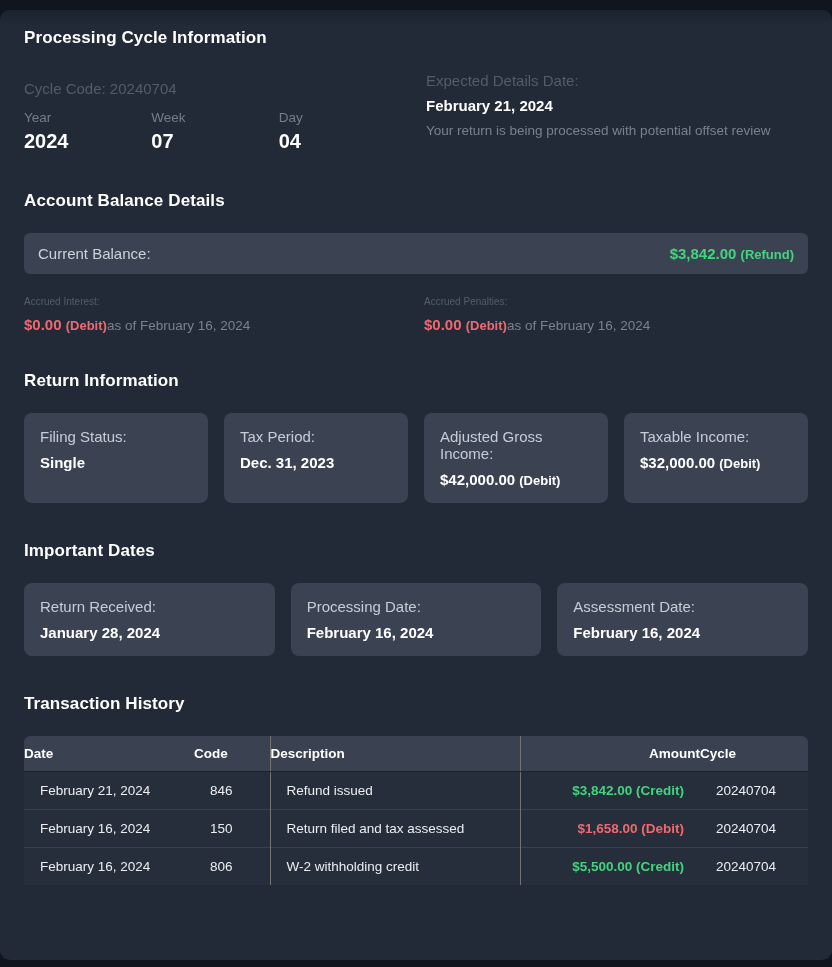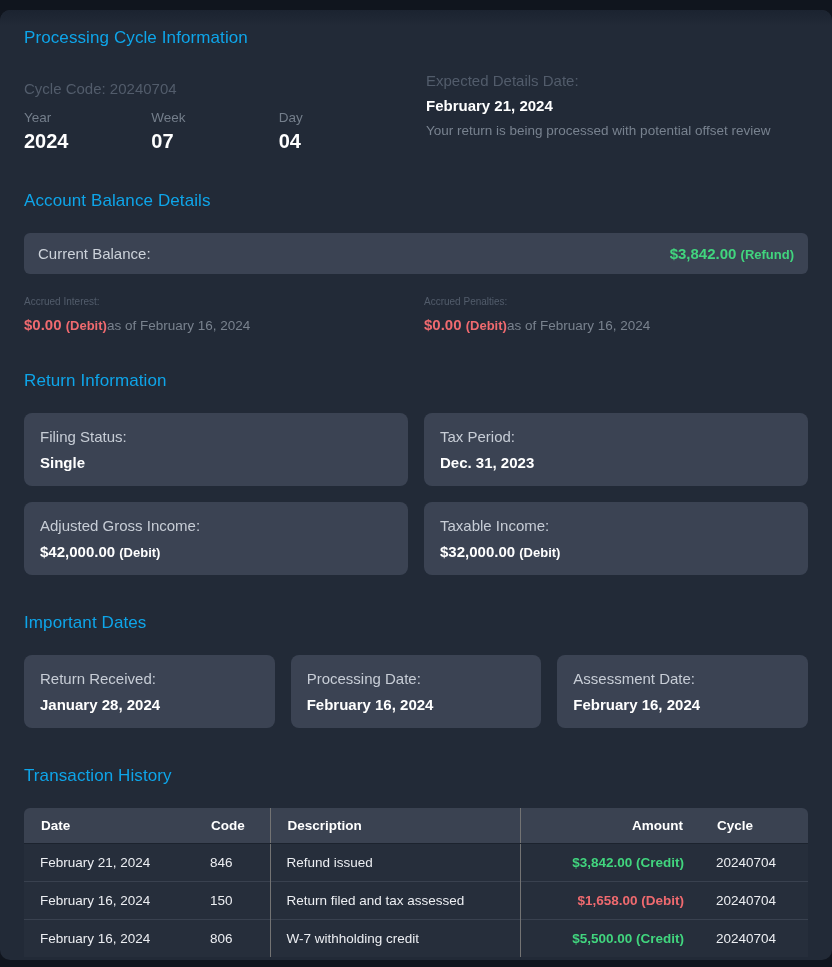--- a/index.html
+++ b/index.html
@@ -16,21 +16,21 @@
     padding:18px 24px 16px;
     overflow:hidden;
   }
   .app-card::before{
     content:""; position:absolute; left:0; top:0; right:0; height:16px;
     background:linear-gradient(#1b2330, rgba(34,42,55,0));
     border-radius:10px 10px 0 0;
     pointer-events:none;
   }
   .section-title{
-    color:#0ea5e9; font-size:17px; font-weight:400;
+    color:#ffffff; font-size:17px; font-weight:700;
     letter-spacing:.1px;
   }
   .mt-sec{ margin-top:38px; }
 
   
   .proc-grid{ display:grid; grid-template-columns:1fr 1fr; gap:20px; margin-top:24px; }
   .dim{ color:#525c6b; font-size:15px; }
   .cycle-code{ margin-bottom:13px;margin-top:8px; }
   .ywd-grid{ display:grid; grid-template-columns:1fr 1fr 1fr; }
   .ywd-label{ color:#747e8b; font-size:13.5px; margin-bottom:5px; }
@@ -49,36 +49,36 @@
   .amount{ font-weight:700; font-size:15px; white-space:nowrap; }
   .amount .qual{ font-size:13px; font-weight:700; }
   .credit{ color:#41d57e; }
   .debit{ color:#ef6a6f; }
   .accrual-grid{ display:grid; grid-template-columns:1fr 1fr; gap:16px; margin-top:22px; }
   .accrual-label{ color:#525c6b; font-size:10px; margin-bottom:9px; }
   .accrual-line{ display:flex; align-items:baseline; justify-content:flex-start; }
   .as-of{ color:#79828e; font-size:13.5px; }
 
   
-  .cards-2{ display:grid; grid-template-columns:1fr 1fr; gap:16px; margin-top:22px; }
+  .cards-2{ display:grid; grid-template-columns:1fr 1fr 1fr 1fr; gap:16px; margin-top:22px; }
   .cards-3{ display:grid; grid-template-columns:1fr 1fr 1fr; gap:16px; margin-top:22px; }
   .info-card{
     background:#3b4353; border-radius:8px; padding:15px 16px;
   }
   .info-card .card-label{ color:#c7cdd6; font-size:15px; margin-bottom:9px; }
   .info-card .card-value{ color:#ffffff; font-size:15px; font-weight:700; }
 
   
   .tx-wrap{ margin-top:22px; border-radius:6px 6px 0 0; overflow:hidden; }
   table{ width:100%; border-collapse:collapse; table-layout:fixed; }
   col.c-date{ width:170px; } col.c-code{ width:76px; } col.c-desc{ width:250px; }
   col.c-amt{ width:180px; } col.c-cyc{ width:108px; }
   thead th{
     background:#3a4251; color:#ffffff; font-size:13.5px; font-weight:700;
-    text-align:left; padding:10px 17px;
+    text-align:left; padding:10px 0;
     border-bottom:1px solid #1c232e;
   }
   thead th.num{ text-align:right; }
   tbody td{
     background:#262e3b; color:#eceef2; font-size:13.5px;
     padding:11px 16px; border-top:1px solid #39414f;
     white-space:nowrap; overflow:hidden;
   }
   tbody tr:first-child td{ border-top:none; }
   th.sep-l, td.sep-l{ border-left:1px solid #737373; }
@@ -218,21 +218,21 @@
         <tr>
           <td>February 16, 2024</td>
           <td>150</td>
           <td class="sep-l">Return filed and tax assessed</td>
           <td class="sep-l num debit">$1,658.00 (Debit)</td>
           <td>20240704</td>
         </tr>
         <tr>
           <td>February 16, 2024</td>
           <td>806</td>
-          <td class="sep-l">W-7 withholding credit</td>
+          <td class="sep-l">W-2 withholding credit</td>
           <td class="sep-l num credit">$5,500.00 (Credit)</td>
           <td>20240704</td>
         </tr>
       </tbody>
     </table>
   </div>
 
 </div>
 
 </body></html>

